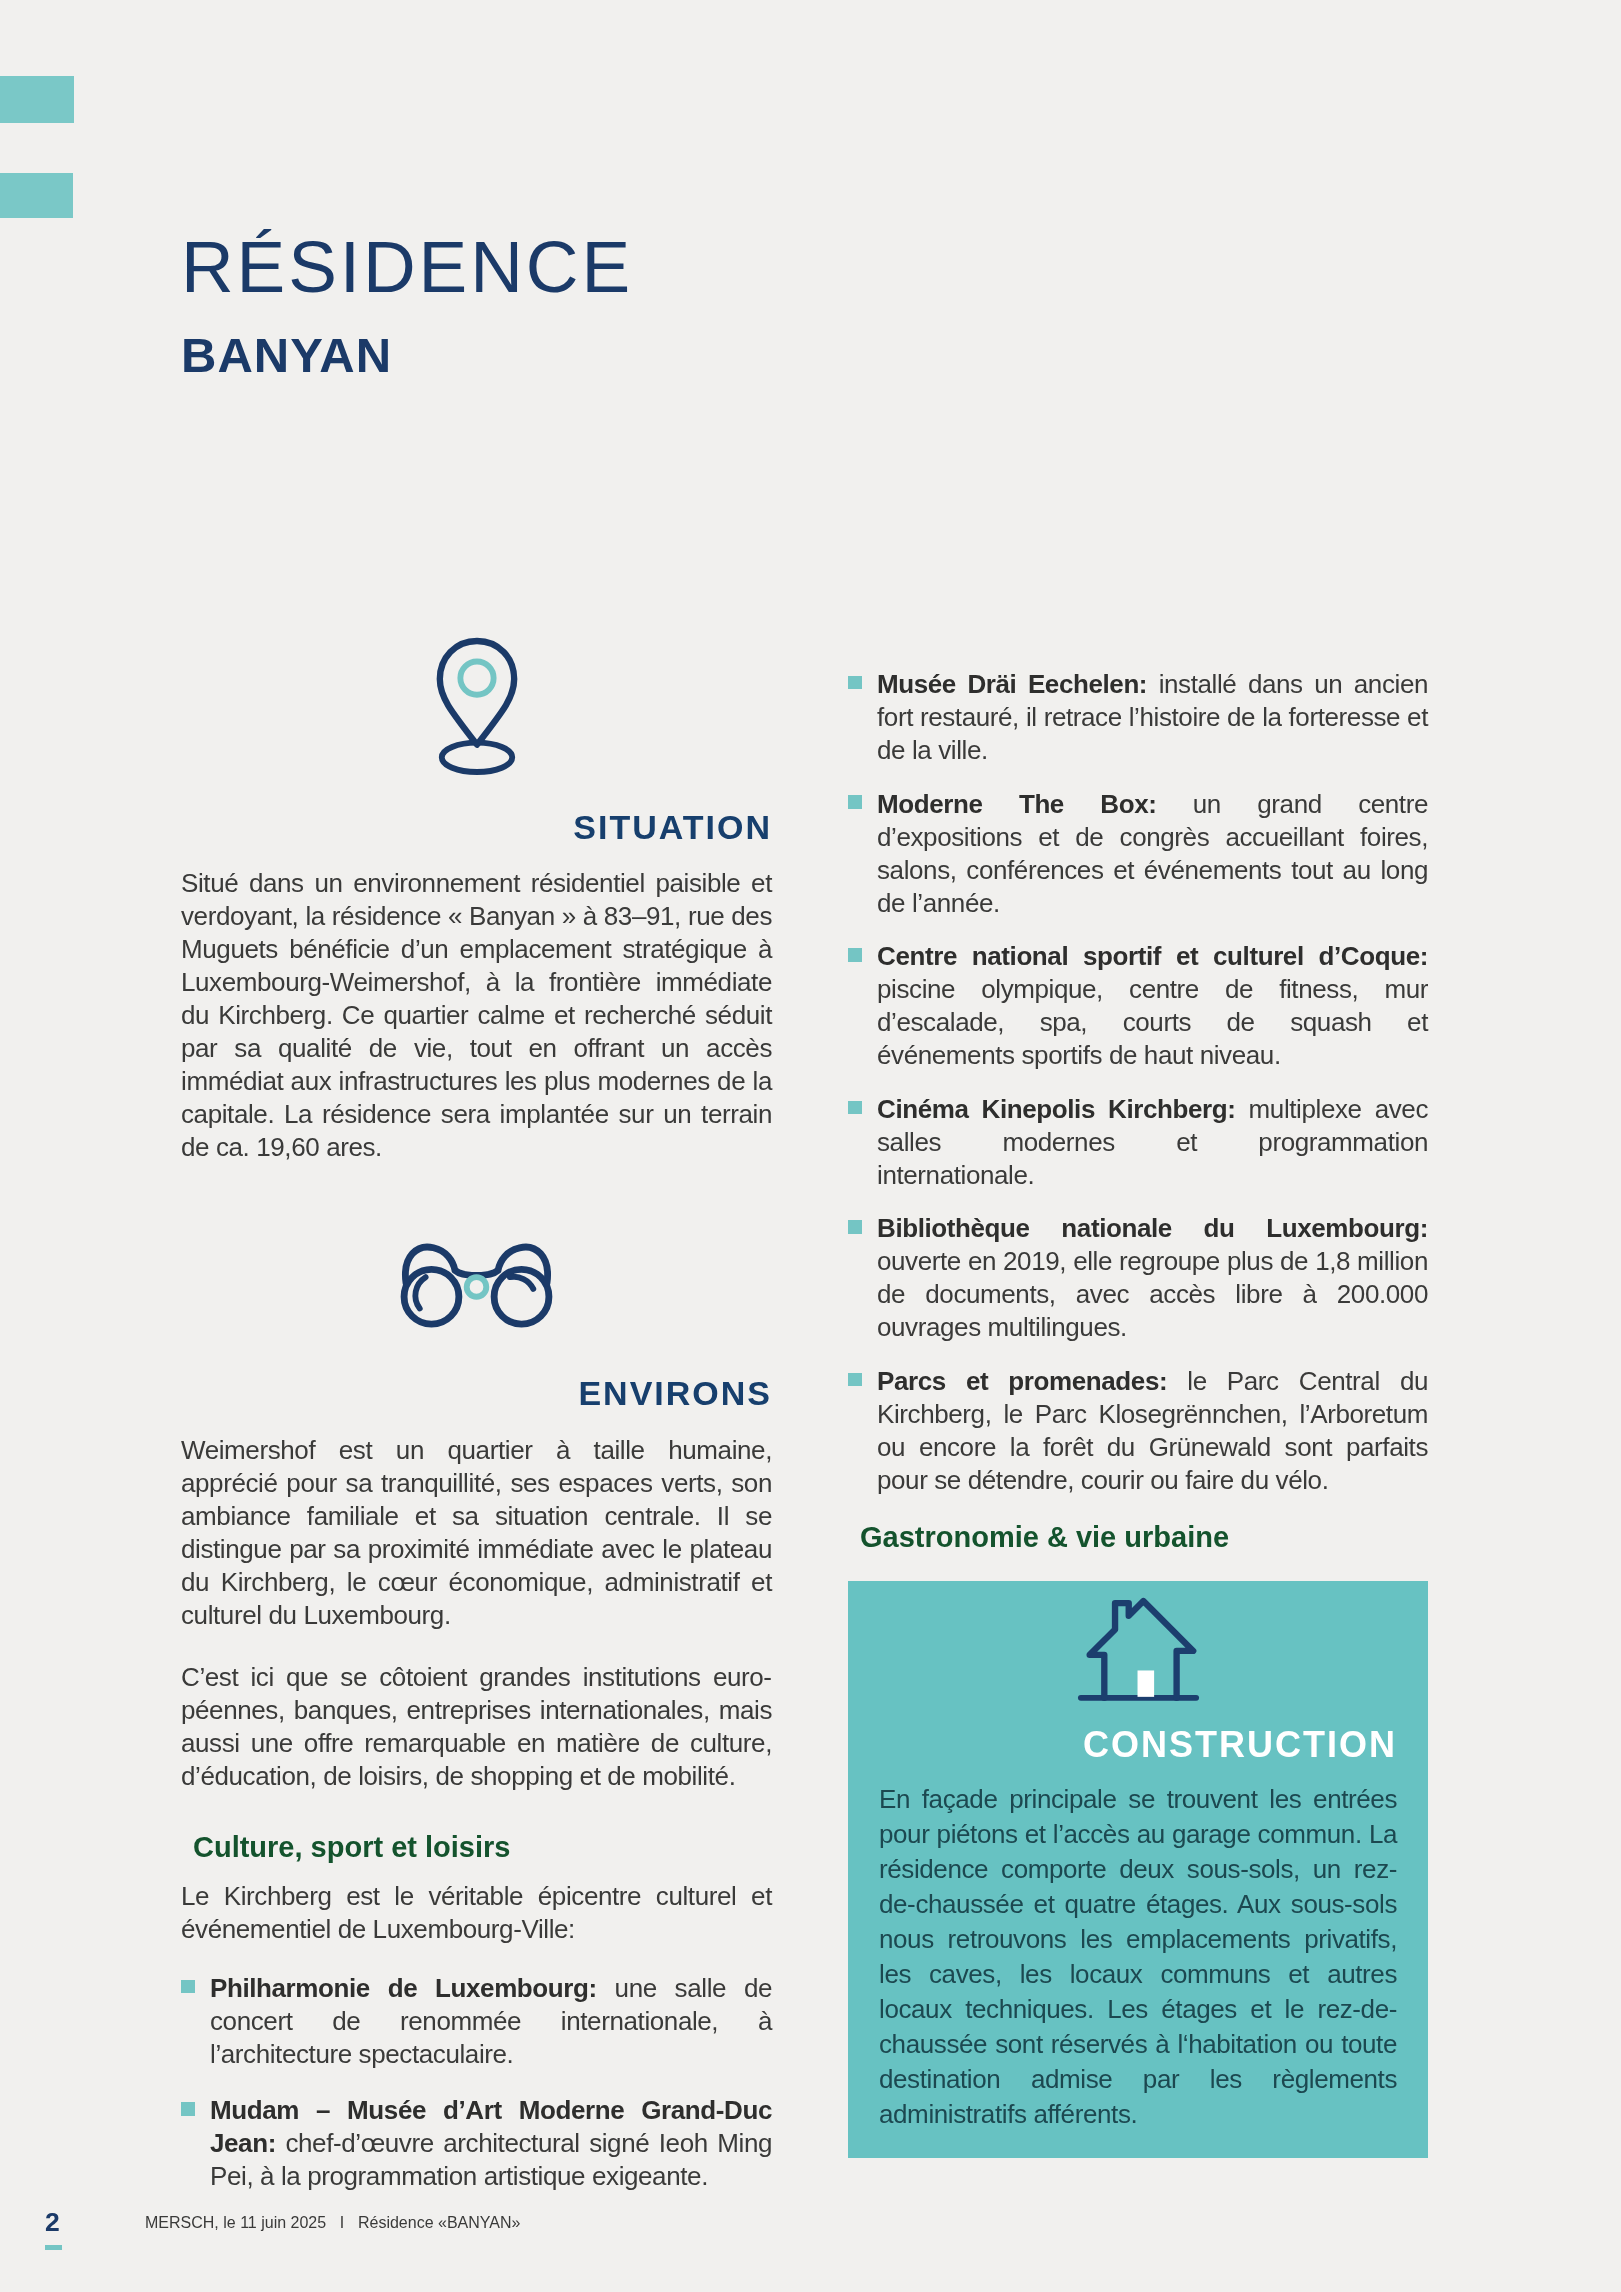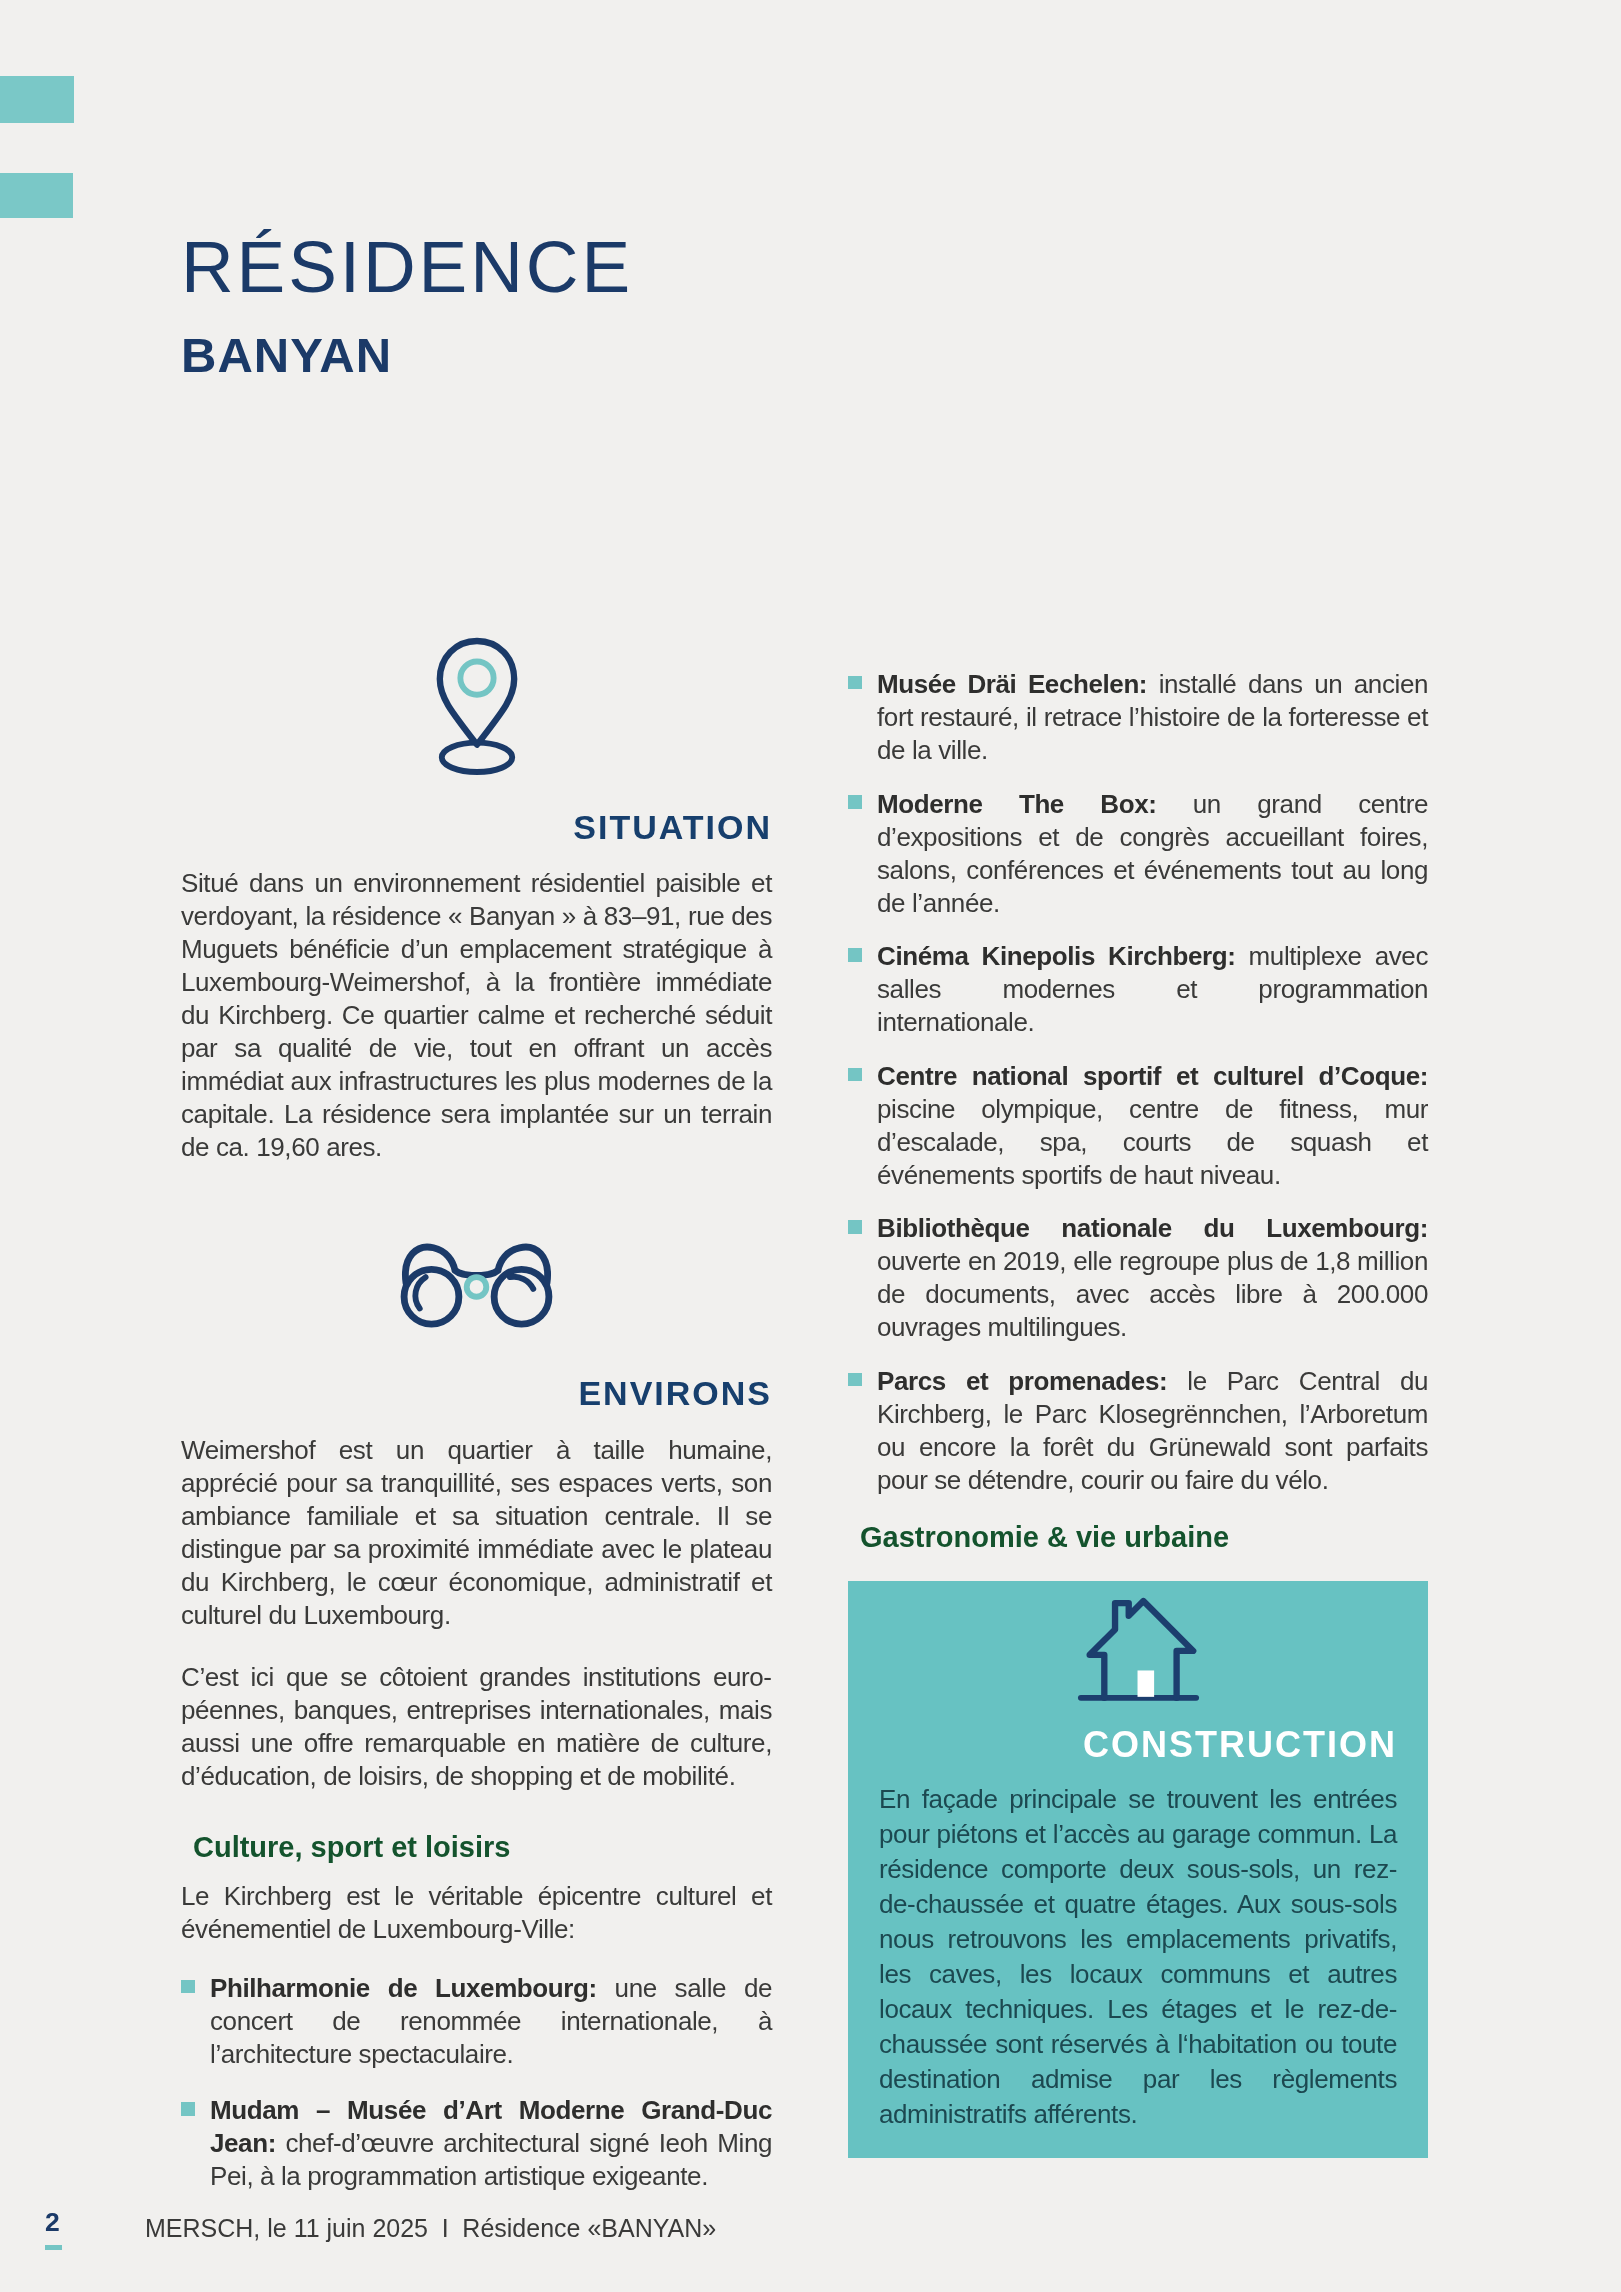--- a/index.html
+++ b/index.html
@@ -46,21 +46,21 @@
 
   .construction-box {
     margin-top: 25.5px; background: #67c2c2; height: 577px;
     padding: 9px 31px 0 31px; box-sizing: border-box;
   }
   .construction-box .sec-heading { color: #ffffff; font-size: 36px; letter-spacing: 2px; margin-top: 13.7px; }
   .construction-box .body-par { color: #1c4850; line-height: 35px; margin-top: 17.6px; }
 
   .footer-pagenum { position: absolute; left: 45px; top: 2207px; color: #1b3a68; font-size: 26.5px; font-weight: 700; }
   .footer-bar { position: absolute; left: 45px; top: 2245px; width: 16.7px; height: 4.9px; background: #74c5c4; }
-  .footer-line { position: absolute; left: 145px; top: 2214px; font-size: 25px; color: #3a3a39; }
+  .footer-line { position: absolute; left: 145px; top: 2214px; font-size: 16px; color: #3a3a39; }
   .footer-line .sep { margin: 0 13.7px; }
 </style>
 </head>
 <body>
 
 <div class="page">
 
   <div class="corner-block b1"></div>
   <div class="corner-block b2"></div>
 
@@ -110,24 +110,24 @@
 
   <div class="col col-right">
 
     <p class="body-par bullet">
       <span class="sq"></span><strong>Musée Dräi Eechelen:</strong> <span>installé dans un ancien fort restauré, il retrace l’histoire de la forteresse et de la ville.</span>
     </p>
     <p class="body-par bullet" style="margin-top:20.6px;">
       <span class="sq"></span><strong>Moderne The Box:</strong> <span>un grand centre d’expositions et de congrès accueillant foires, salons, conférences et événements tout au long de l’année.</span>
     </p>
     <p class="body-par bullet" style="margin-top:20.6px;">
-      <span class="sq"></span><strong>Cinéma Kinepolis Kirchberg:</strong> <span>multiplexe avec salles modernes et programmation internationale.</span>
+      <span class="sq"></span><strong>Centre national sportif et culturel d’Coque:</strong> <span>piscine olympique, centre de fitness, mur d’escalade, spa, courts de squash et événements sportifs de haut niveau.</span>
     </p>
     <p class="body-par bullet" style="margin-top:20.6px;">
-      <span class="sq"></span><strong>Centre national sportif et culturel d’Coque:</strong> <span>piscine olympique, centre de fitness, mur d’escalade, spa, courts de squash et événements sportifs de haut niveau.</span>
+      <span class="sq"></span><strong>Cinéma Kinepolis Kirchberg:</strong> <span>multiplexe avec salles modernes et programmation internationale.</span>
     </p>
     <p class="body-par bullet" style="margin-top:20.6px;">
       <span class="sq"></span><strong>Bibliothèque nationale du Luxembourg:</strong> <span>ouverte en 2019, elle regroupe plus de 1,8 million de documents, avec accès libre à 200.000 ouvrages multilingues.</span>
     </p>
     <p class="body-par bullet" style="margin-top:20.6px;">
       <span class="sq"></span><strong>Parcs et promenades:</strong> <span>le Parc Central du Kirchberg, le Parc Klosegrënnchen, l’Arboretum ou encore la forêt du Grünewald sont parfaits pour se détendre, courir ou faire du vélo.</span>
     </p>
 
     <h3 class="sub-heading" style="margin-top:23.5px;">Gastronomie &amp; vie urbaine</h3>
 

